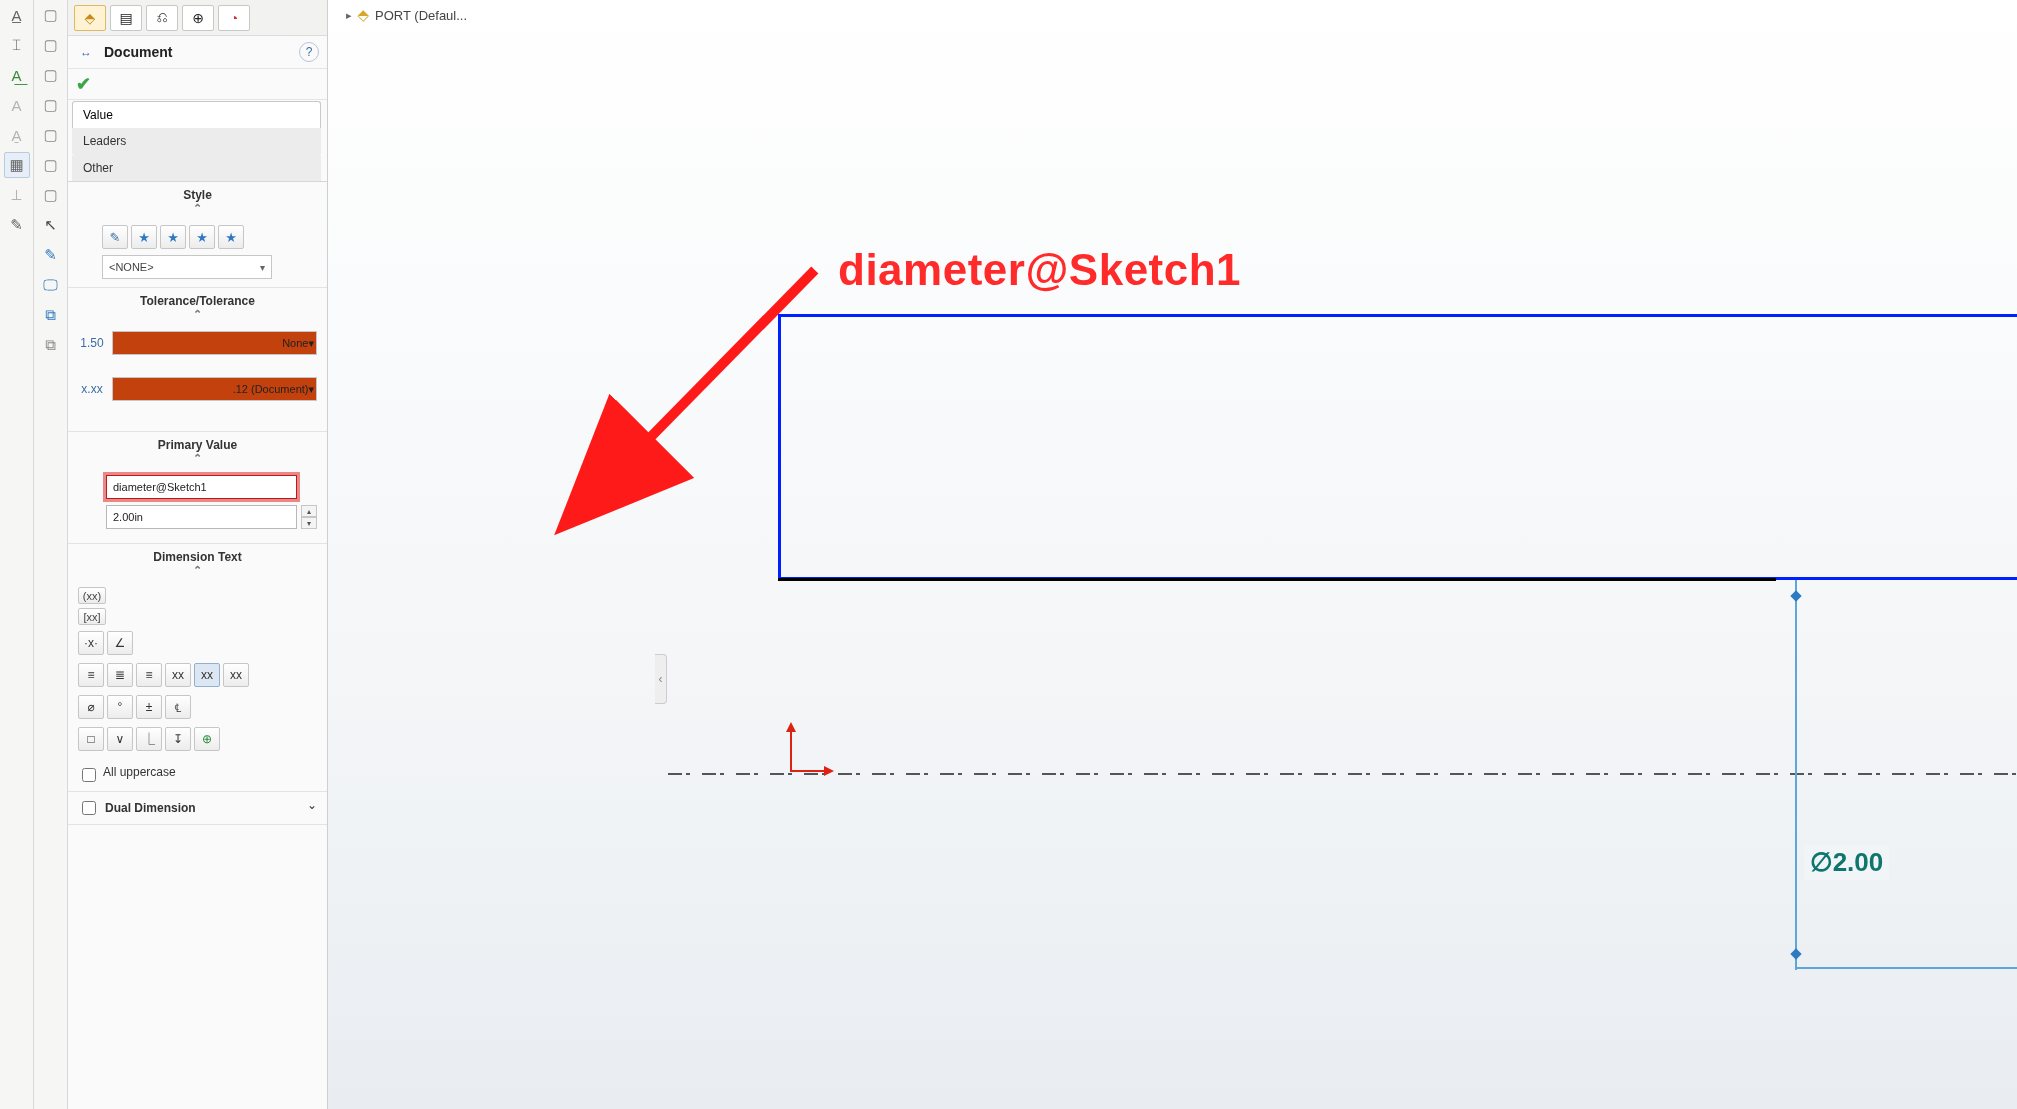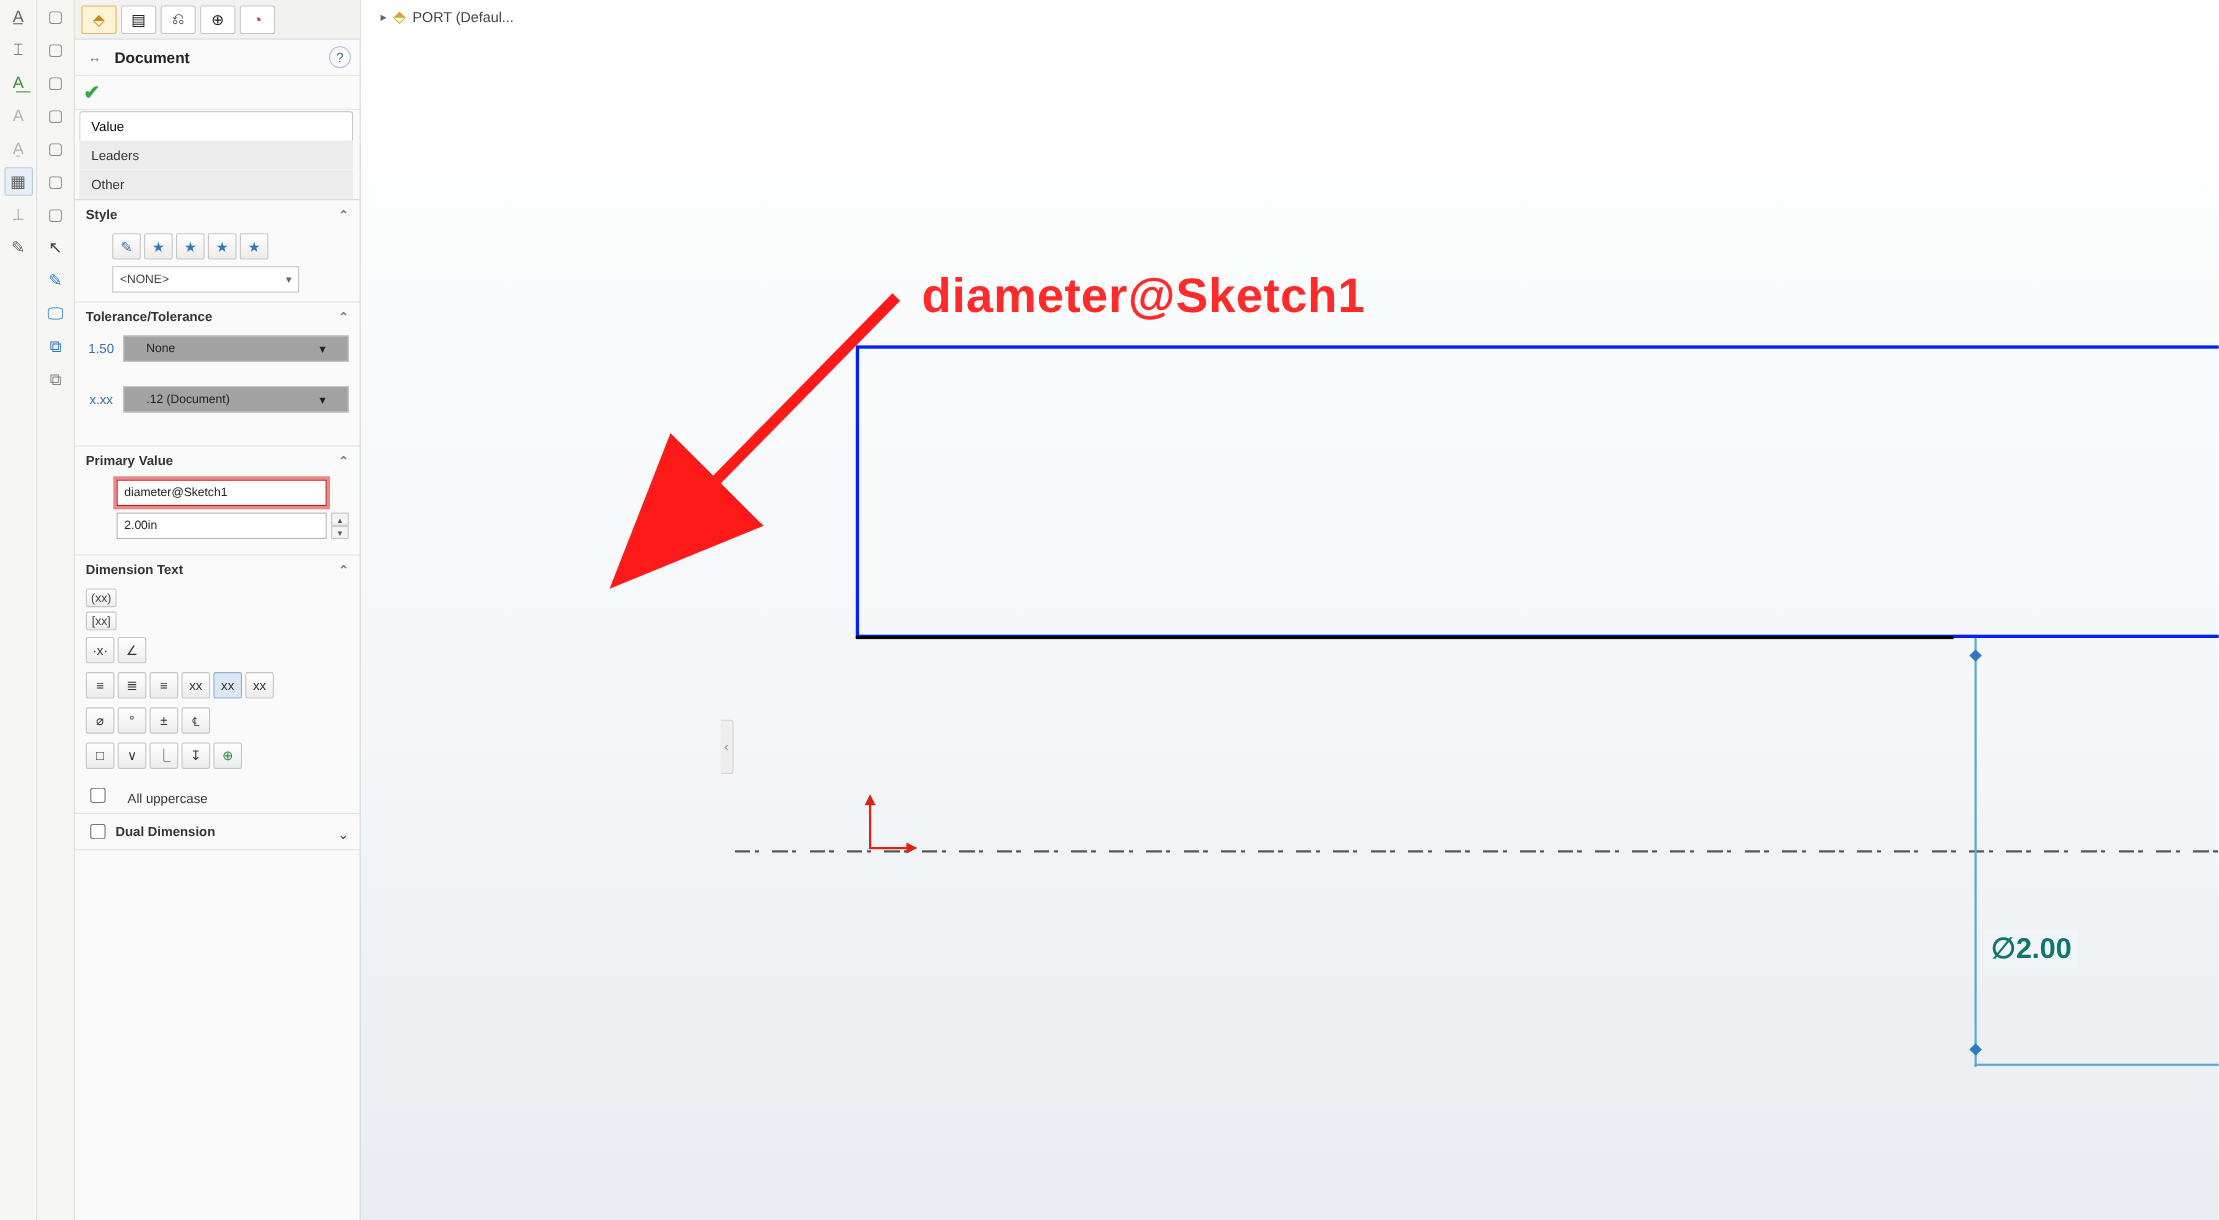--- a/index.html
+++ b/index.html
@@ -29,50 +29,50 @@
   .panel-header .help { width:20px; height:20px; border:1px solid #b8c6d8; border-radius:50%; display:flex; align-items:center;justify-content:center; color:#3a6ea5; font-size:12px; }
 
   .ok-row { padding:4px 8px; border-bottom:1px solid #e5e5e5; }
   .ok-row .check { color:#3ca64b; font-size:18px; font-weight:bold; }
 
   .sub-tabs { display:flex; border-bottom:1px solid #d6d6d6; padding:0 4px;flex-direction:column; }
   .sub-tabs .stab { padding:6px 10px; font-size:12px; color:#333; border:1px solid transparent; border-bottom:none; background:#ececec; margin-right:2px; border-radius:3px 3px 0 0;}
   .sub-tabs .stab.active { background:#fff; border-color:#c9c9c9; color:#000; position:relative; top:1px;}
 
   .section { border-bottom:1px solid #e3e3e3; }
-  .section-head { display:flex; align-items:center; justify-content:space-between; padding:6px 10px; font-weight:600; color:#333; }
+  .section-head { display:flex; align-items:center; justify-content:center; padding:6px 10px; font-weight:600; color:#333;flex-direction:column; }
   .section-head .chev { color:#777; font-size:11px; }
   .section-body { padding:4px 10px 8px 10px; }
 
   .style-row { display:flex; gap:3px; margin-bottom:6px; padding-left:24px; }
   .style-row .sbtn { width:26px; height:24px; border:1px solid #c6c6c6; background:linear-gradient(#fff,#ececec); display:flex; align-items:center; justify-content:center; font-size:13px; color:#3a6ea5; border-radius:2px;}
   .sel-combo { width:170px; height:24px; border:1px solid #c6c6c6; background:#fff; display:flex; align-items:center; padding:0 6px; font-size:11px; color:#444; justify-content:space-between; margin-left:24px;}
   .sel-combo .dd { color:#666; font-size:10px; }
 
   .tol-row { display:flex; align-items:center; gap:6px; margin-bottom:22px; }
   .tol-row .tl-ico { width:28px; display:flex; justify-content:center; color:#3a6ea5; font-size:12px; }
-  .tol-row .combo { flex:1; height:24px; border:1px solid #c6c6c6; background:#a3a3a3; display:flex; align-items:center; justify-content:space-between; padding:0 20px; font-size:11px; }
+  .tol-row .combo { flex:1; height:24px; border:1px solid #c6c6c6; background:#c2410c; display:flex; align-items:center; justify-content:flex-end; padding:0 2px; font-size:11px; }
 
   .pv-row { display:flex; align-items:center; gap:4px; margin-bottom:6px; }
   .pv-row .lead { width:24px; }
   .pv-input { flex:1; height:24px; border:1px solid #b8b8b8; background:#fff; font-size:11px; padding:0 6px; display:flex; align-items:center; }
   .pv-highlight { box-shadow:0 0 0 3px rgba(220,40,40,.55); border:1px solid #c01818 !important; }
   .spinner { width:16px; display:flex; flex-direction:column; }
   .spinner .sp { height:12px; border:1px solid #c6c6c6; background:#f4f4f4; font-size:8px; display:flex; align-items:center; justify-content:center; color:#555;}
 
   .dim-text-row { display:flex; gap:6px; margin-bottom:6px; }
   .dim-text-row .dico { width:28px; height:17px; border:1px solid #c6c6c6; background:linear-gradient(#fff,#ececec); display:flex;align-items:center;justify-content:center; font-size:11px; color:#444; border-radius:2px;}
   .dim-text-area { flex:1; min-height:40px; border:1px solid #c6c6c6; background:#fff; font-size:11px; padding:4px 6px; color:#333;}
 
   .btn-grid { display:flex; flex-wrap:wrap; gap:3px; margin-top:6px; }
   .btn-grid .gbtn { width:26px; height:24px; border:1px solid #c6c6c6; background:linear-gradient(#fff,#ececec); display:flex; align-items:center; justify-content:center; font-size:12px; color:#333; border-radius:2px;}
   .btn-grid .gbtn.active { background:#dce7f3; border-color:#8fb0d0; }
   .btn-grid .gap { width:100%; height:2px; }
 
-  .chk-row { display:flex; align-items:flex-end; gap:17px; padding:6px 10px; font-size:12px; color:#333; }
+  .chk-row { display:flex; align-items:flex-start; gap:4px; padding:6px 10px; font-size:12px; color:#333; }
   .chk-row input { width:14px; height:14px; }
 
   
   .viewport { flex:1; position:relative; background:linear-gradient(180deg,#ffffff 0%, #f4f6f8 60%, #e9edf1 100%); }
 
   .tree-crumb { position:absolute; top:6px; left:18px; display:flex; align-items:center; gap:6px; font-size:13px; color:#444; }
   .tree-crumb .arrow { color:#666; font-size:11px; }
   .tree-crumb .part-ico { color:#d8a62a; font-size:15px; }
 
   .annot-text { position:absolute; top:245px; left:510px; font-size:44px; font-weight:700; color:#ff2a2a; text-shadow:0 0 1px #fff; letter-spacing:.5px;}

